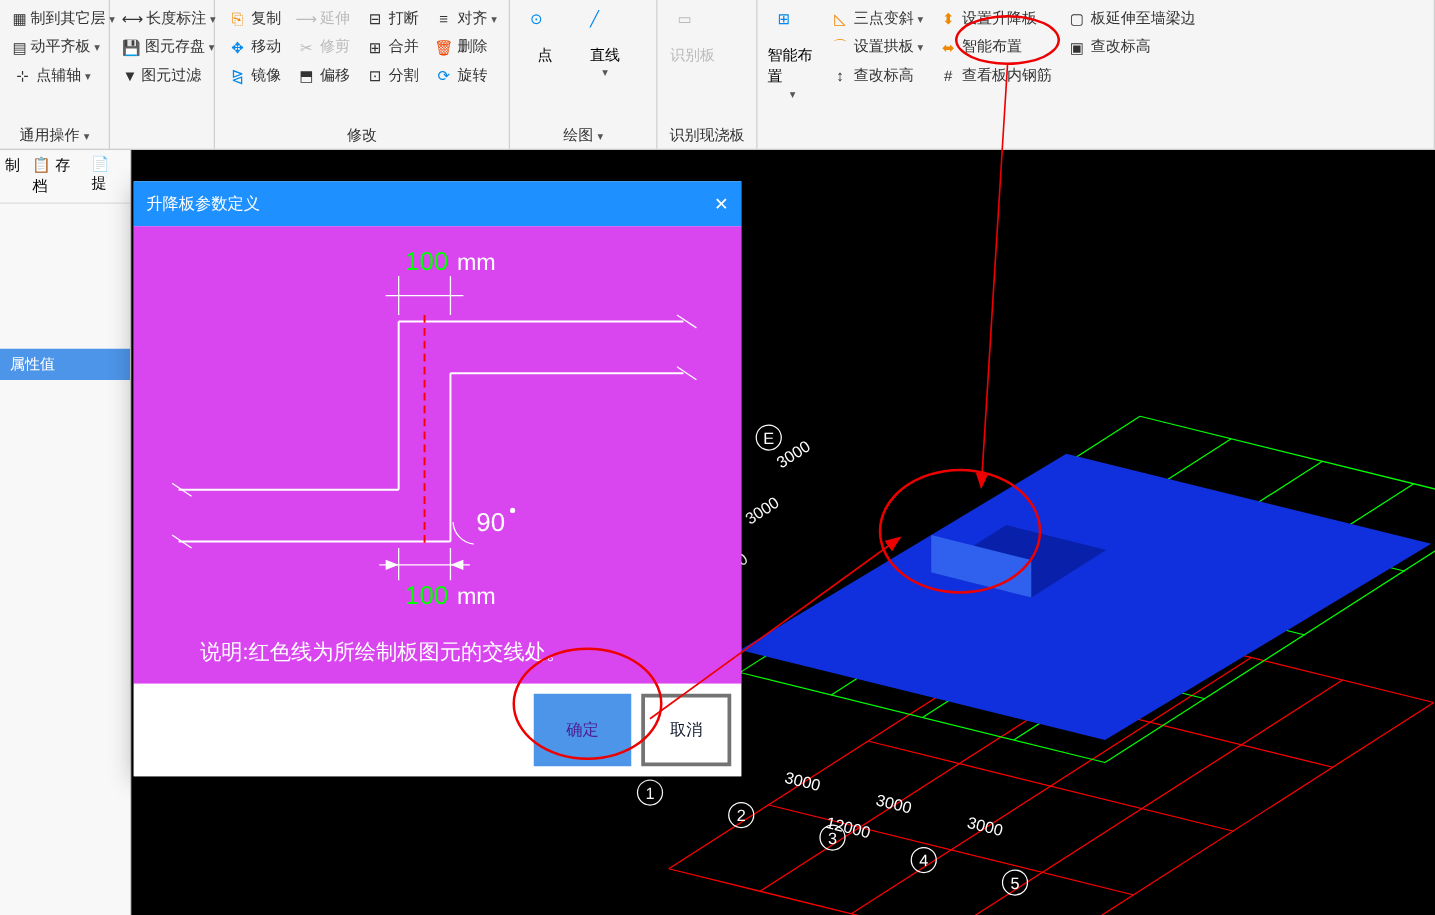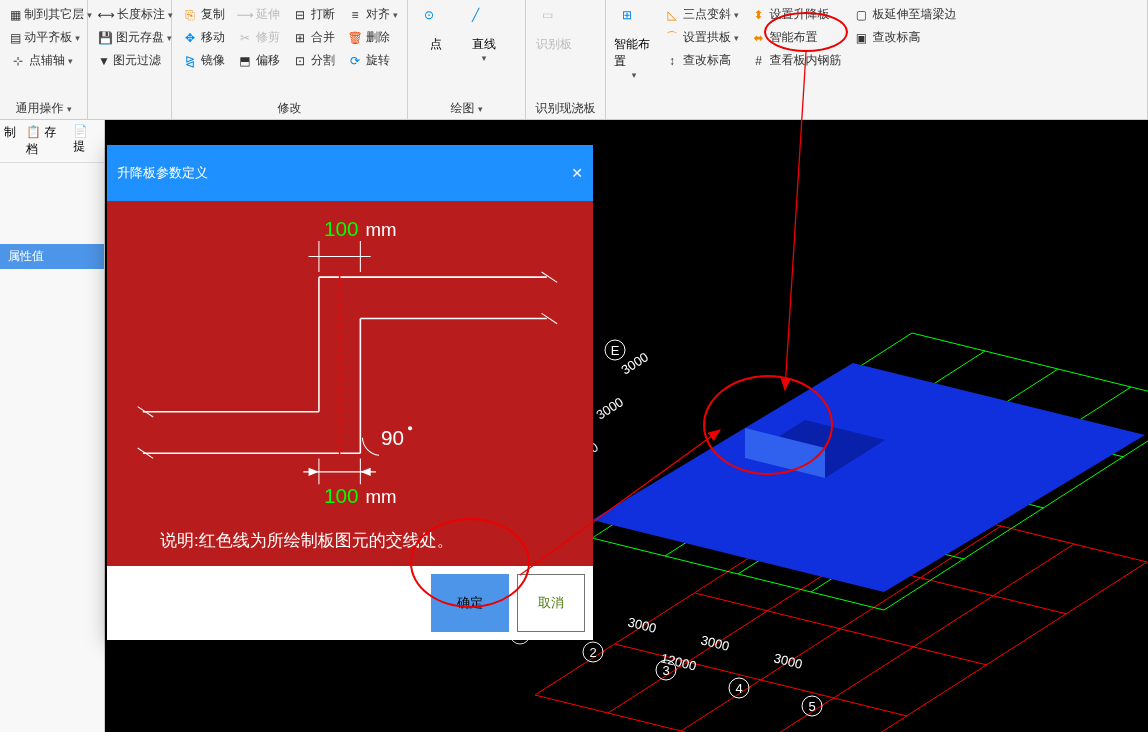--- a/index.html
+++ b/index.html
@@ -13,35 +13,35 @@
 .ribbon-btn { display: flex; align-items: center; gap: 3px; font-size: 12px; color: #333; padding: 2px 4px; white-space: nowrap; cursor: pointer; }
 .ribbon-btn .ico { width: 16px; height: 16px; display: inline-flex; align-items: center; justify-content: center; font-size: 12px; }
 .ribbon-big { display: flex; flex-direction: column; align-items: center; justify-content: flex-start; font-size: 12px; width: 44px; padding: 4px 2px; cursor: pointer; }
 .ribbon-big .bigico { width: 24px; height: 24px; margin-bottom: 4px; }
 .dropdown-arrow { font-size: 9px; color: #555; }
 
 .highlight-ellipse { position: absolute; border: 2px solid #e00; border-radius: 50%; pointer-events: none; }
 
 .sidebar { position: absolute; top: 120px; left: 0; width: 105px; height: calc(100% - 120px); background: #f8f8f8; border-right: 1px solid #ccc; }
 .side-tabs { display: flex; gap: 10px; font-size: 12px; padding: 4px; border-bottom: 1px solid #ddd; }
-.side-header { background: #4d95e8; color: #fff; font-size: 12px; padding: 4px 8px; margin-top: 81px; }
+.side-header { background: #4d95e8; color: #fff; font-size: 12px; padding: 4px 8px; margin-top: 116px; }
 
 .canvas-area { position: absolute; top: 120px; left: 105px; right: 0; bottom: 0; background: #000; }
 
 .viewport-3d { position: absolute; inset: 0; }
 
 .dialog { position: absolute; top: 145px; left: 107px; width: 486px; background: #fff; box-shadow: 0 4px 20px rgba(0,0,0,0.3); z-index: 10; }
-.dialog-title { background: #1e90ff; color: #fff; font-size: 13px; padding: 19px 10px; display: flex; justify-content: space-between; align-items: center; }
+.dialog-title { background: #1e90ff; color: #fff; font-size: 13px; padding: 9px 10px; display: flex; justify-content: space-between; align-items: center; }
 .dialog-close { color: #fff; cursor: pointer; font-size: 14px; }
-.dialog-body { background: #b91c1c; padding: 14px; }
+.dialog-body { background: #d946ef; padding: 14px; }
 .dialog-svg { width: 100%; height: 290px; }
 .dialog-note { color: #fff; font-size: 17px; margin-top: 20px; margin-left: 39px; }
 .dialog-footer { background: #fff; padding: 8px; display: flex; justify-content: flex-end; gap: 8px; }
-.btn-primary { background: #4d95e8; color: #000000; border: none; padding: 20px 26px; font-size: 13px; cursor: pointer; }
-.btn-default { background: #fff; color: #4d7c0f; border: 1px solid #737373; padding: 6px 20px; font-size: 13px; cursor: pointer; }
+.btn-primary { background: #4d95e8; color: #4c1d95; border: none; padding: 20px 26px; font-size: 13px; cursor: pointer; }
+.btn-default { background: #fff; color: #0f172a; border: 3px solid #737373; padding: 6px 20px; font-size: 13px; cursor: pointer; }
 
 .arrow-svg { position: absolute; top: 0; left: 0; width: 100%; height: 100%; pointer-events: none; z-index: 20; }
 </style>
 </head>
 <body>
 
 <div class="ribbon">
 
   <div class="ribbon-group" style="width:88px">
     <div class="ribbon-col">

